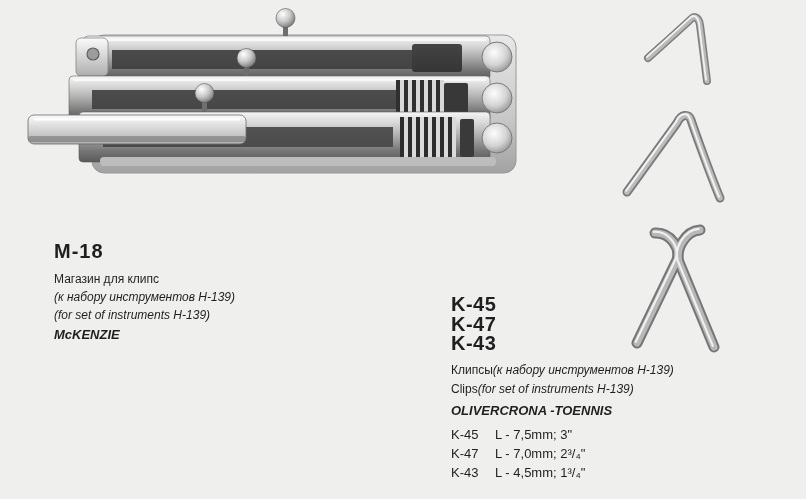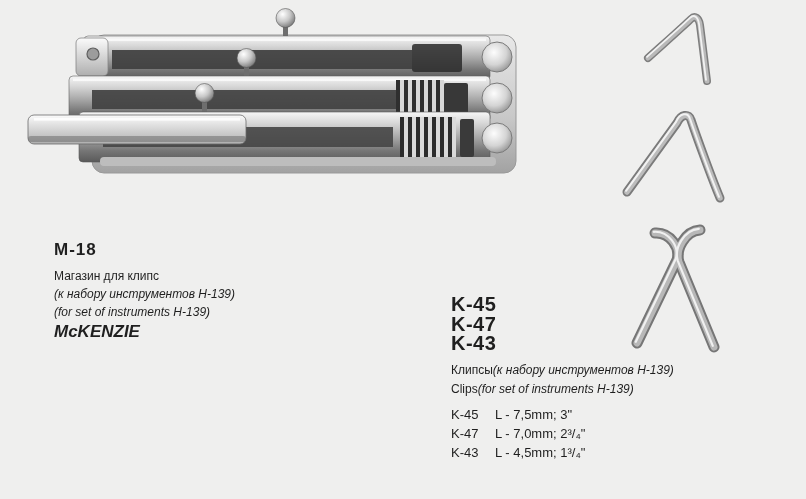--- a/index.html
+++ b/index.html
@@ -5,24 +5,24 @@
   html,body{margin:0;padding:0;background:#efefee;}
   .page{
     position:relative;width:806px;height:499px;overflow:hidden;
     background:#efefee;color:#1f1f1f;
     font-family:"Liberation Sans", sans-serif;
   }
   .page svg{position:absolute;}
 
   
   .left-text{position:absolute;left:54px;top:240px;}
-  .code-lg{font-size:17px;font-weight:700;letter-spacing:1px;margin-bottom:7px;}
+  .code-lg{font-size:20px;font-weight:700;letter-spacing:1px;margin-bottom:7px;}
   .tline{font-size:12px;line-height:18.2px;white-space:nowrap;}
   .it{font-style:italic;}
-  .brand{font-weight:700;font-style:italic;font-size:17px;margin-top:1px;}
+  .brand{font-weight:700;font-style:italic;font-size:13px;margin-top:1px;}
 
   
   .right-text{position:absolute;left:451px;top:295px;}
   .codes{margin-bottom:7px;}
   .code-md{font-size:20px;font-weight:700;line-height:19.5px;letter-spacing:.5px;}
   .right-text .tline{line-height:19.5px;}
   .name-sp{margin-right:0;}
   .sizes{margin-top:5px;font-size:13px;}
   .size-row{line-height:19px;white-space:nowrap;}
   .size-code{display:inline-block;width:44px;}
@@ -170,20 +170,21 @@
       <div class="code-md">K-45</div>
       <div class="code-md">K-47</div>
       <div class="code-md">K-43</div>
     </div>
     <div class="tline">
       <span class="name-sp">Клипсы</span><span class="it">(к набору инструментов Н-139)</span>
     </div>
     <div class="tline">
       <span class="name-sp">Clips</span><span class="it">(for set of instruments H-139)</span>
     </div>
+    <div class="tline brand">OLIVERCRONA -TOENNIS</div>
     <div class="sizes">
       <div class="size-row">
         <span class="size-code">K-45</span><span>L - 7,5mm; 3"</span>
       </div>
       <div class="size-row">
         <span class="size-code">K-47</span><span>L - 7,0mm; 2³/₄"</span>
       </div>
       <div class="size-row">
         <span class="size-code">K-43</span><span>L - 4,5mm; 1³/₄"</span>
       </div>

